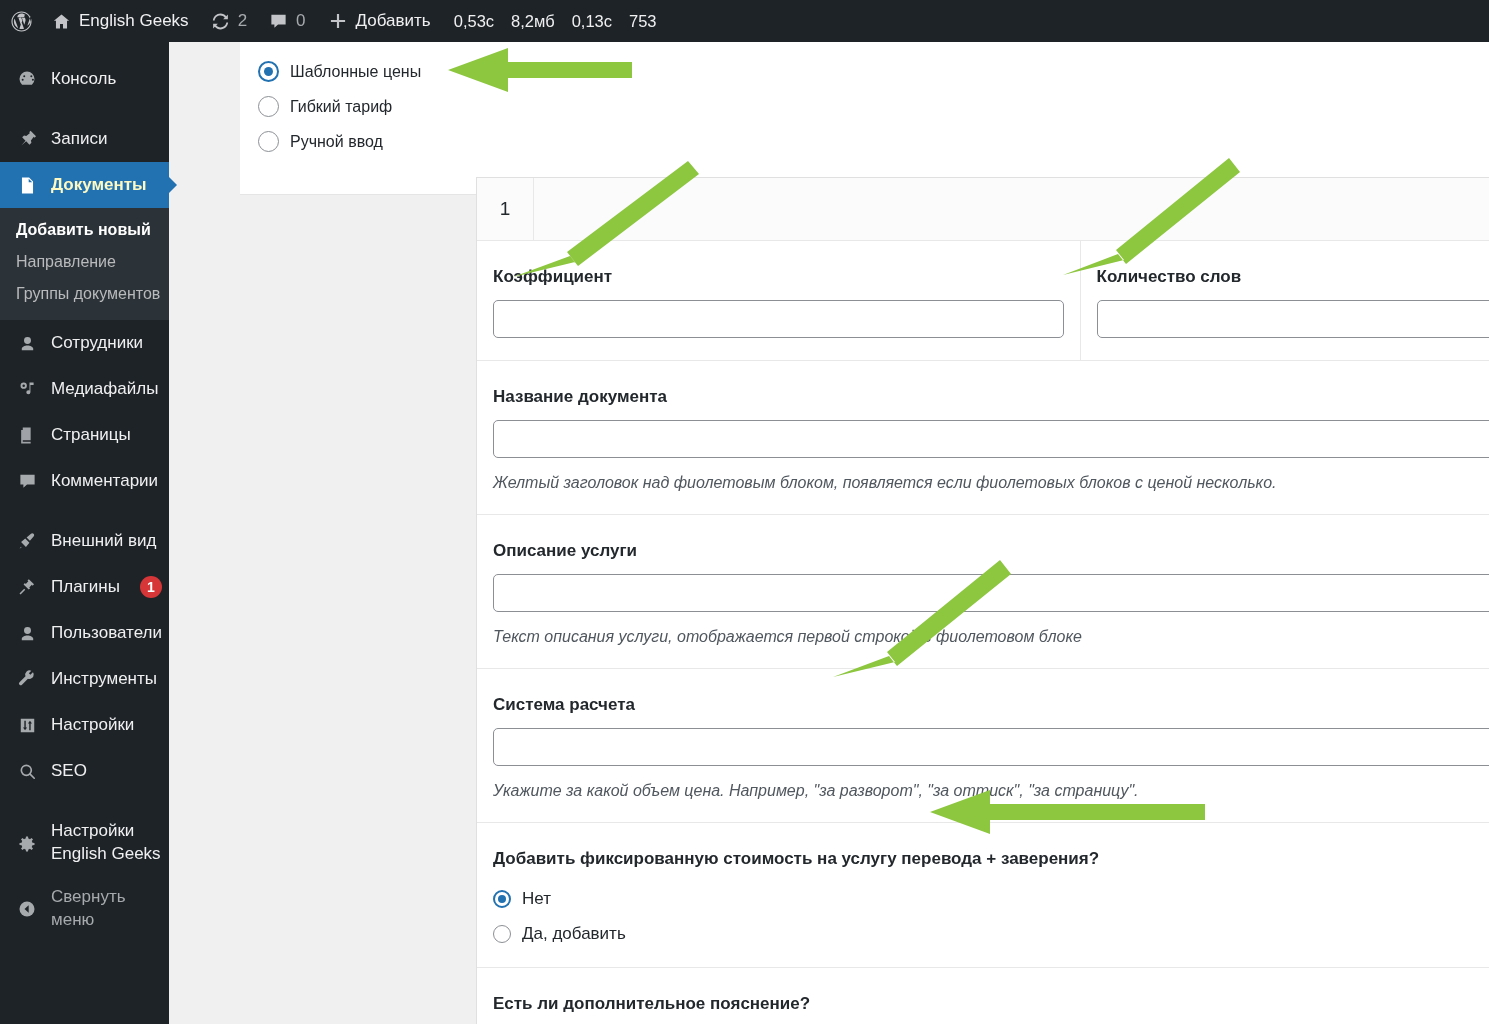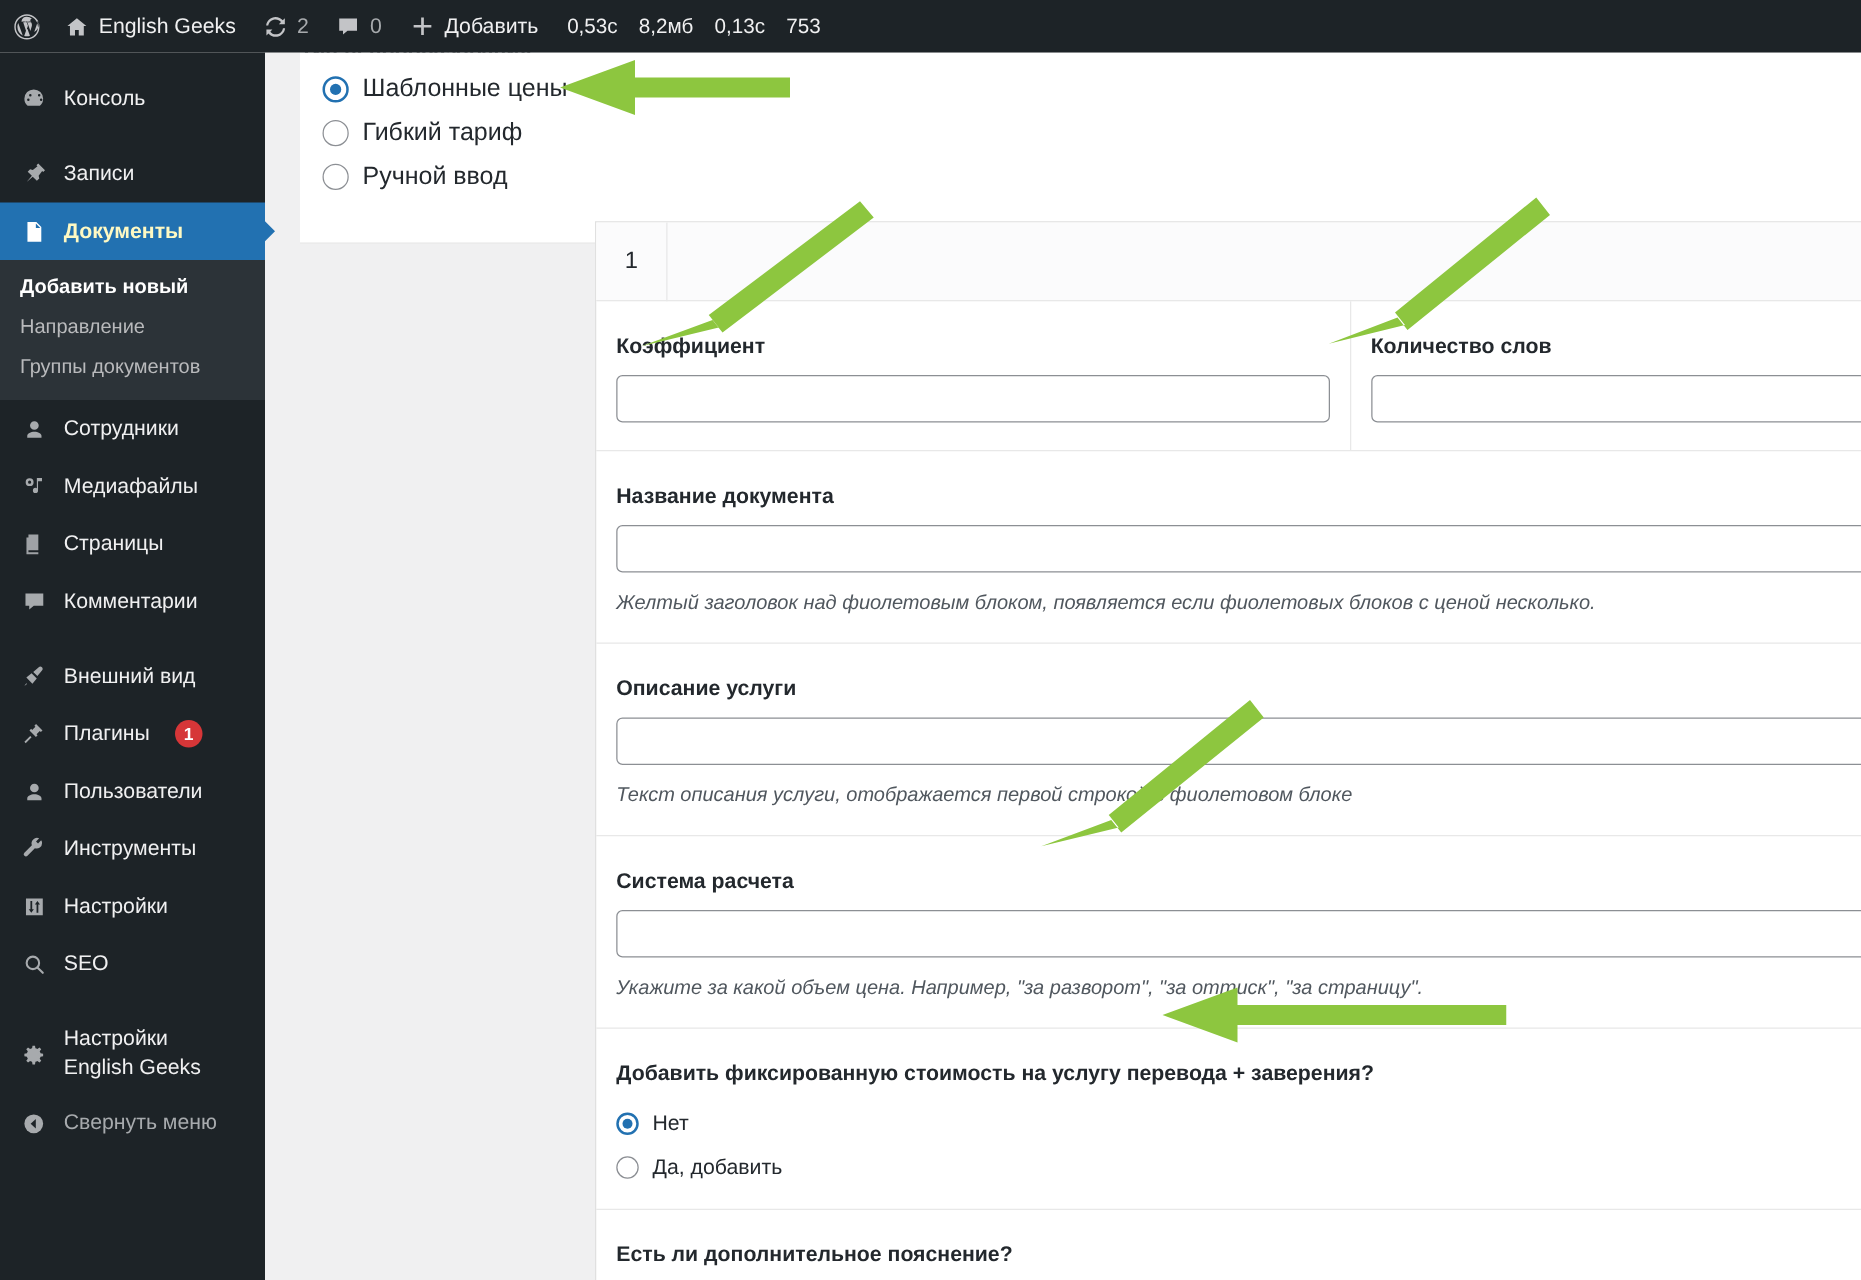--- a/index.html
+++ b/index.html
@@ -34,21 +34,21 @@
   .ab-item.wp-logo { padding-left: 10px; padding-right: 8px; }
   .ab-label { color: #f0f0f1; }
   .ab-count { color: #a7aaad; }
   .ab-metrics { display: flex; gap: 17px; color: #f0f0f1; padding-left: 12px; font-size: 16.5px; align-items: flex-end;}
   .ico { display: inline-block; line-height: 0; }
   .ico svg { display: block; }
 
   
   #sidebar {
     position: absolute; top: 42px; left: 0;
-    width: 212px; height: 982px;
+    width: 169px; height: 982px;
     background: #1d2327;
     z-index: 40;
   }
   .menu-item {
     position: relative;
     display: flex; align-items: center;
     gap: 13px;
     padding: 10px 0 10px 16px;
     color: #f0f0f1;
     font-size: 17px;
@@ -114,21 +114,21 @@
     width: 1249px; height: 153px;
     background: #fff;
     border-bottom: 1px solid #e5e5e5;
     padding-top: 12px;
   }
   .radio-row {
     display: flex; align-items: center;
     gap: 11px;
     height: 35px;
     padding-left: 18px;
-    font-size: 20px;
+    font-size: 16px;
     color: #23282d;
   }
   .radio {
     width: 21px; height: 21px; flex: 0 0 21px;
     border-radius: 50%;
     border: 1px solid #8c8f94;
     background: #fff;
     position: relative;
   }
   .radio.checked {

